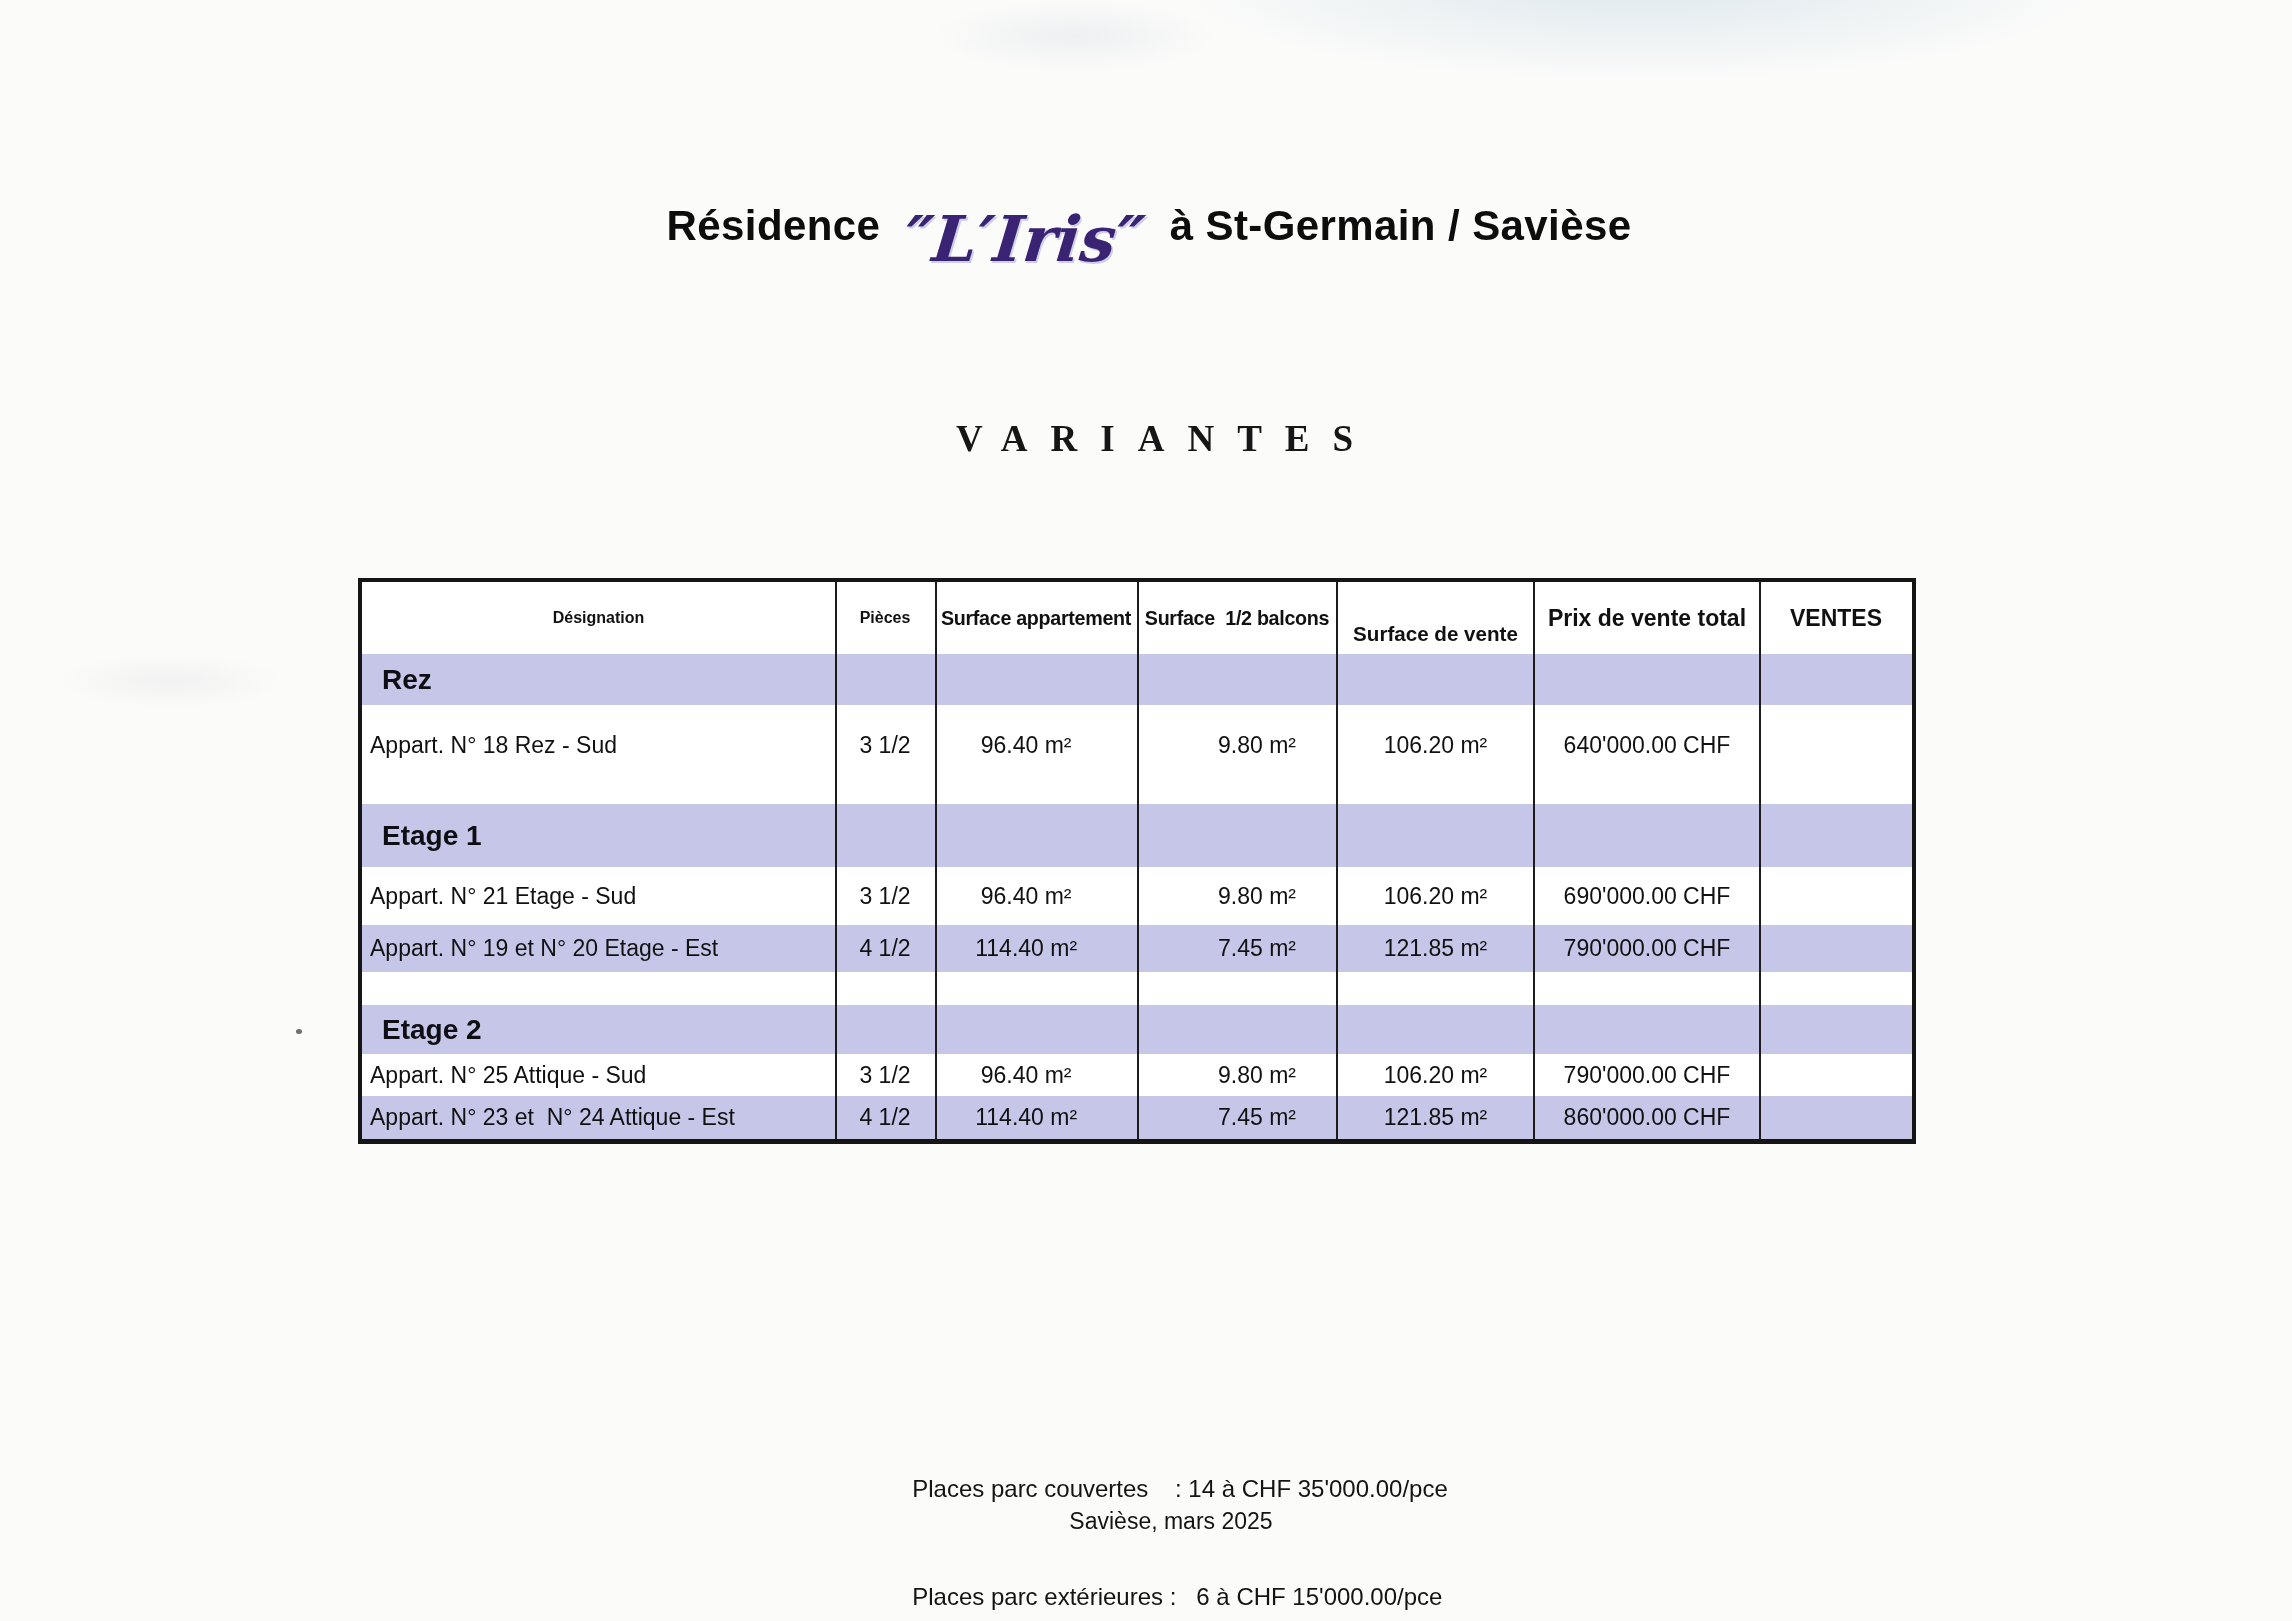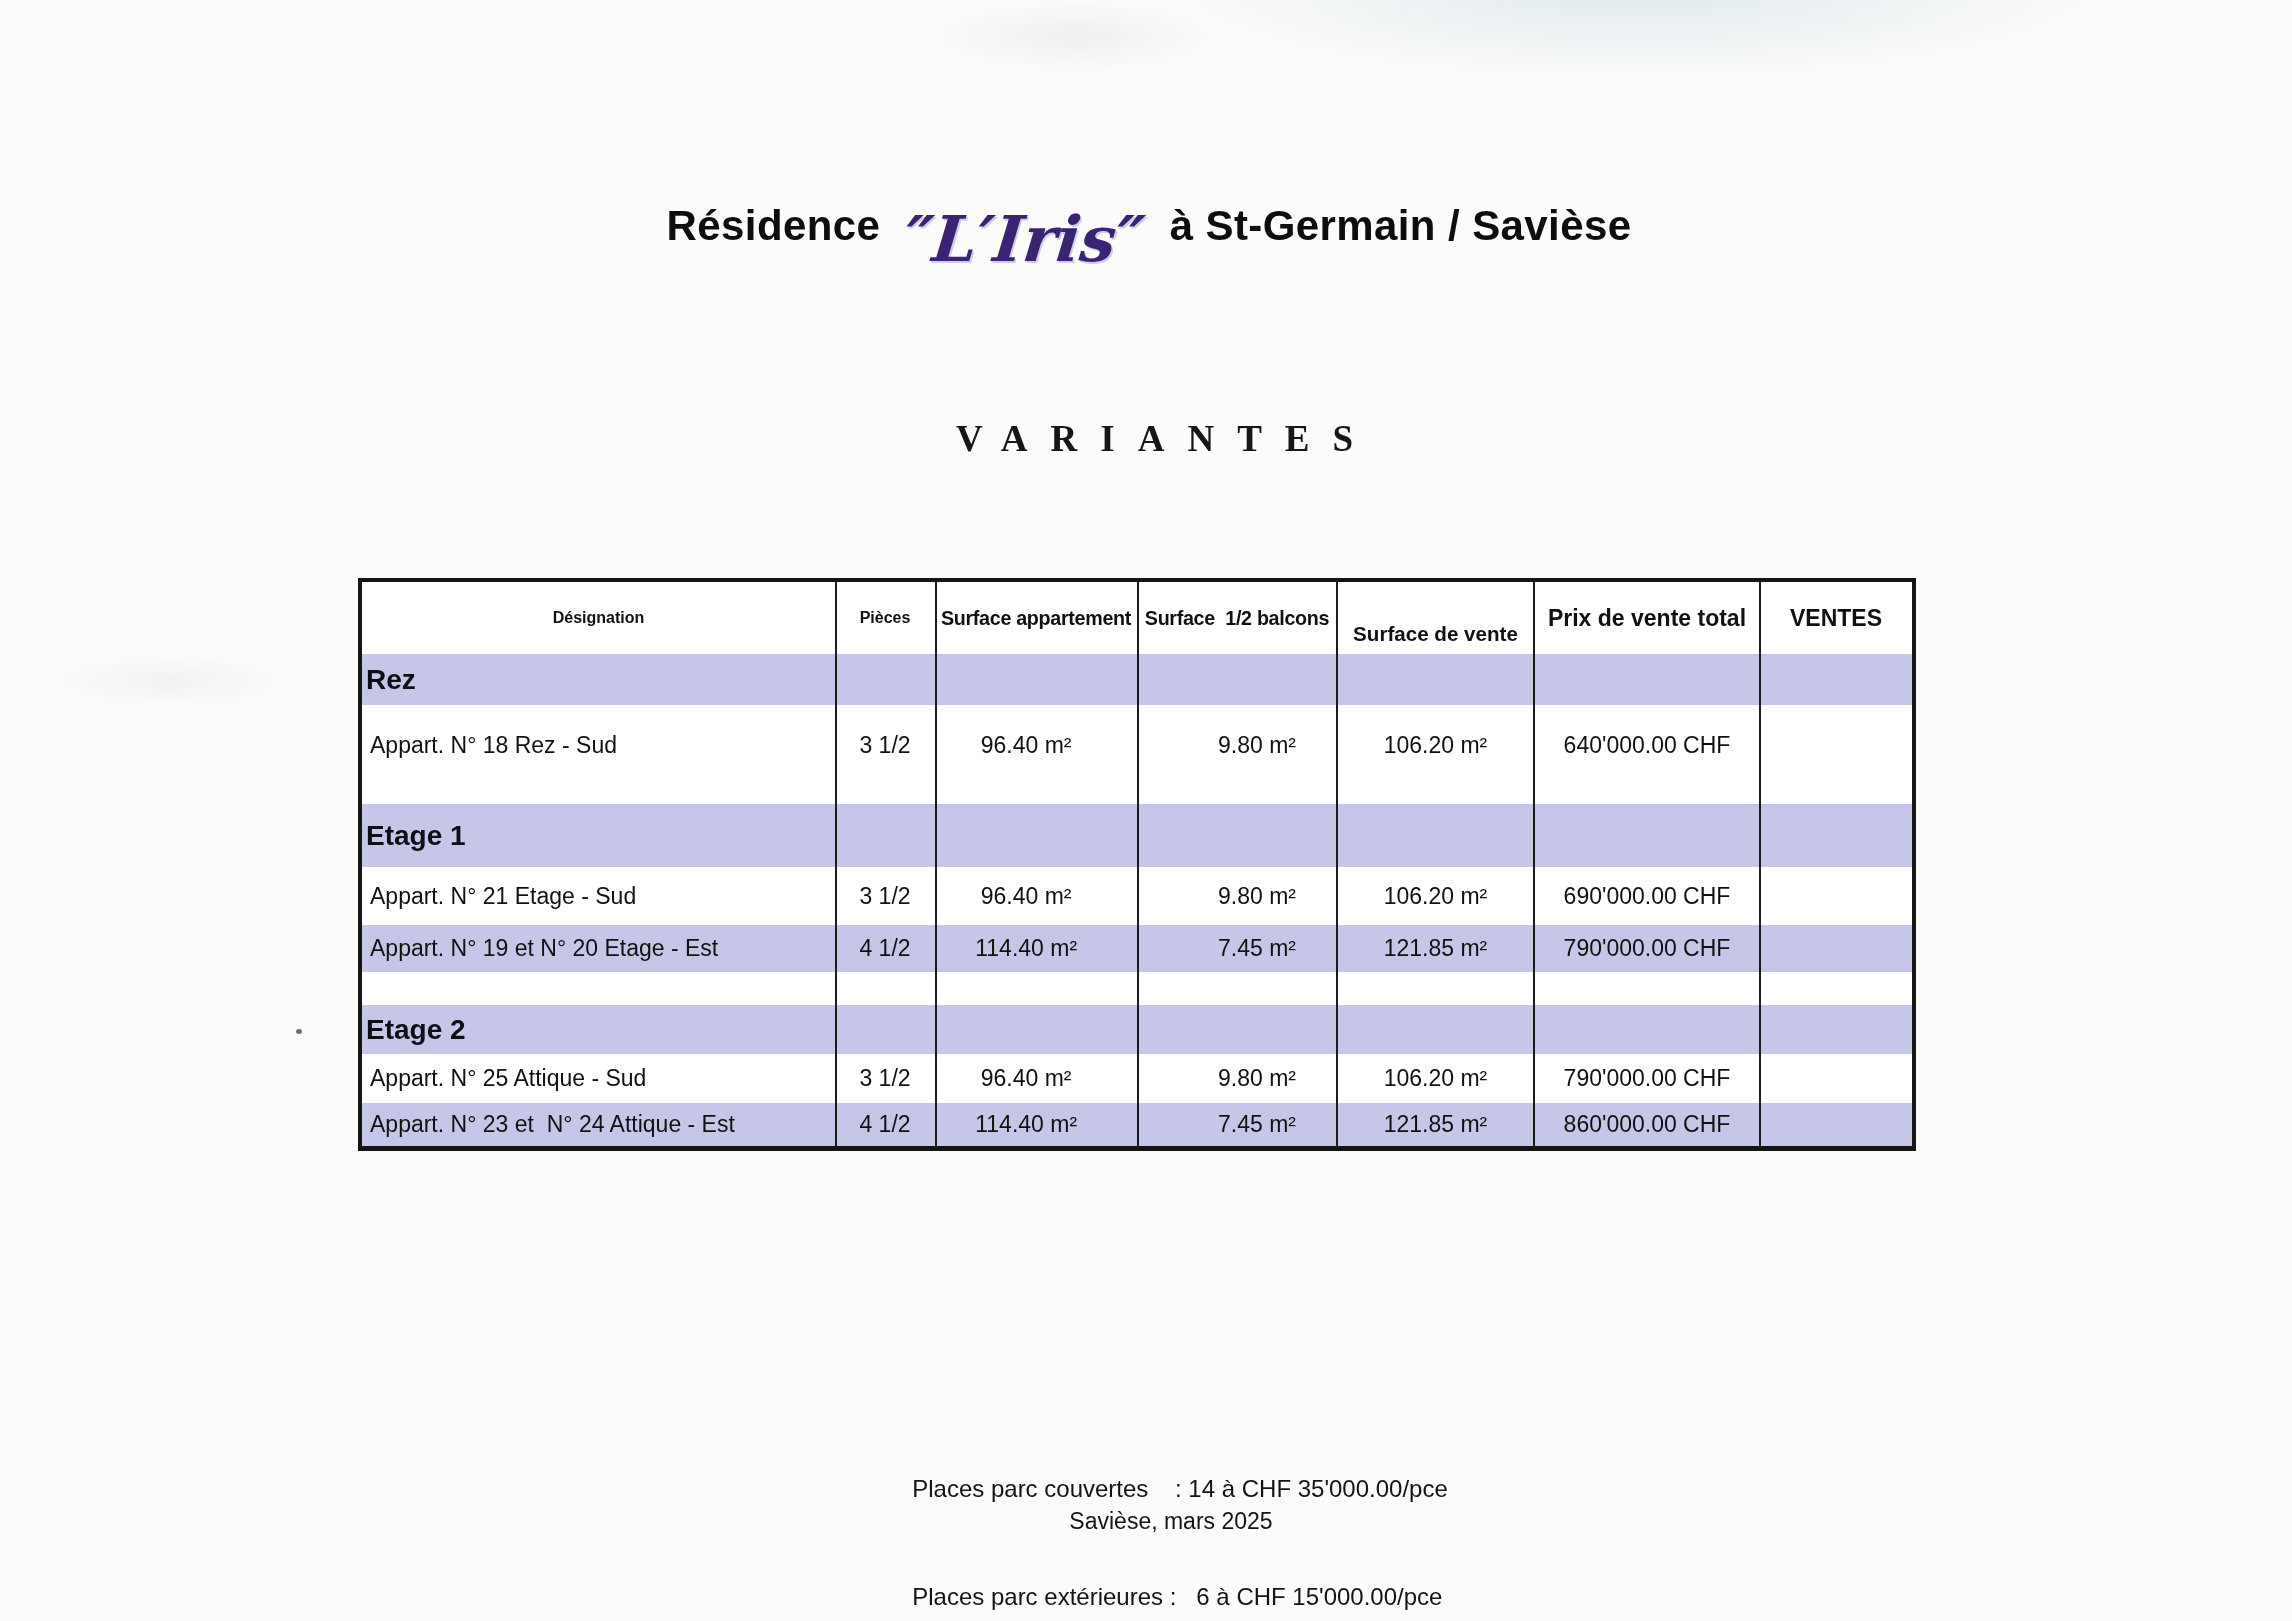--- a/index.html
+++ b/index.html
@@ -51,21 +51,21 @@
     display:flex; align-items:center; justify-content:center;
     font-size:23px; white-space:pre; overflow:hidden;
   }
   .cell.left  { justify-content:flex-start; padding-left:8px; }
   .cell.right { justify-content:flex-end; padding-right:41px; }
   .cell.surfapp { padding-right:19.7px; }
   .hcell { font-weight:bold; }
   .fs26 { font-size:16px; } .fs23 { font-size:20.6px;margin-top:32px; } .fs22 { font-size:19.7px; letter-spacing:-0.3px; } .fs24 { font-size:23px;text-align:center; }
   .section-label {
     grid-column:1 / -1; display:flex; align-items:center;
-    font-weight:bold; font-size:28px; padding-left:4px; color:#0e0e14; white-space:pre;text-align:right;
+    font-weight:bold; font-size:28px; padding-left:20px; color:#0e0e14; white-space:pre;text-align:right;
   }
   .vlines { position:absolute; top:0; left:0; right:0; bottom:0; pointer-events:none; }
   .vline { position:absolute; top:0; bottom:0; width:1.8px; background:#1c1c1c; }
   .vl1 { left:473px; } .vl2 { left:573px; } .vl3 { left:775px; }
   .vl4 { left:974px; } .vl5 { left:1171px; } .vl6 { left:1397px; }
 
   
   .notes {
     position:absolute; top:1399px; left:1180px; transform:translateX(-50%);
     font-size:24px; line-height:36px; white-space:pre; color:#141414;
@@ -142,21 +142,21 @@
     <div class="cell">790'000.00 CHF</div>
     <div class="cell"></div>
   </div>
 
   <div class="trow" style="height:33px"></div>
 
   <div class="trow blue" style="height:49px">
     <div class="section-label">Etage 2</div>
   </div>
 
-  <div class="trow" style="height:49px">
+  <div class="trow" style="height:42px">
     <div class="cell left">Appart. N° 25 Attique - Sud</div>
     <div class="cell">3 1/2</div>
     <div class="cell surfapp">96.40 m²</div>
     <div class="cell right">9.80 m²</div>
     <div class="cell">106.20 m²</div>
     <div class="cell">790'000.00 CHF</div>
     <div class="cell"></div>
   </div>
 
   <div class="trow blue" style="height:43px">

